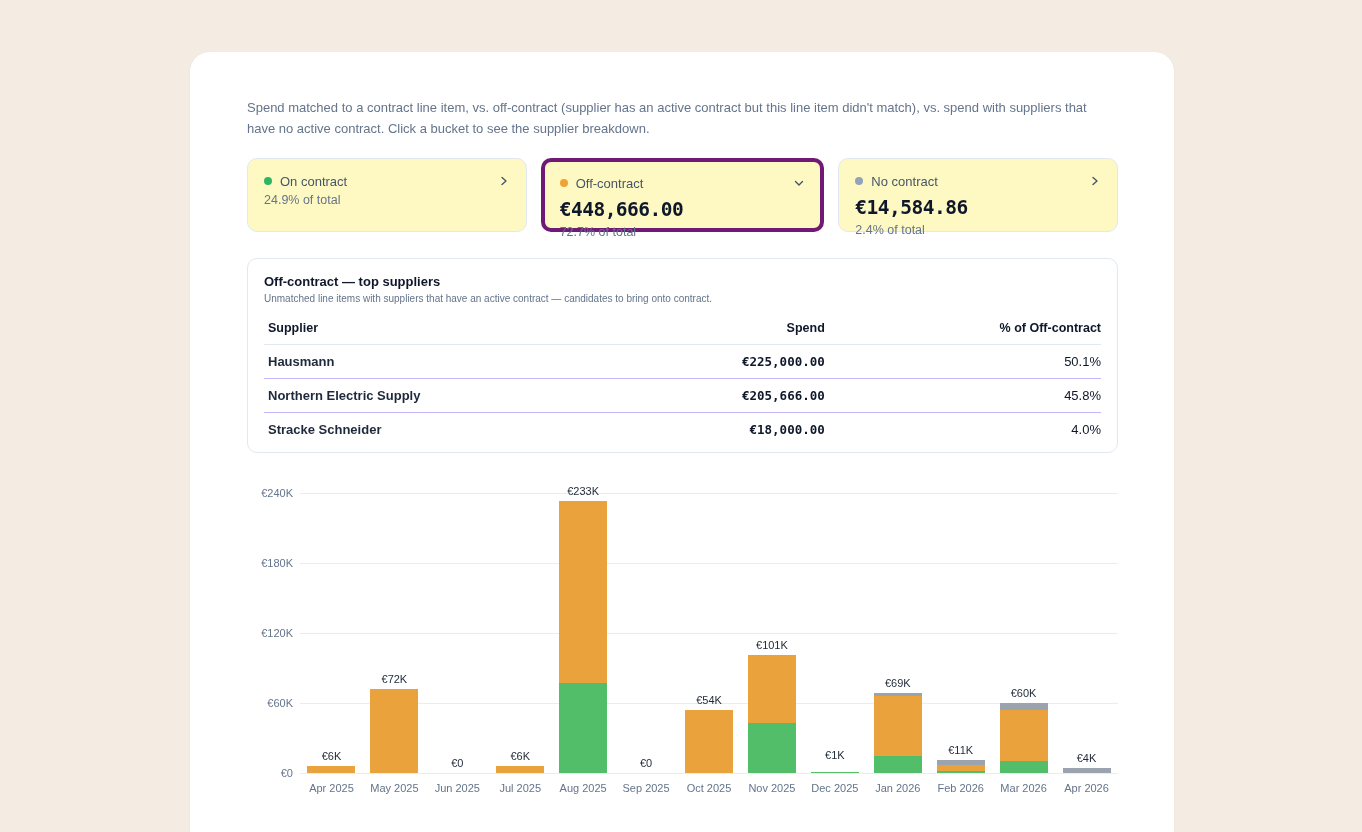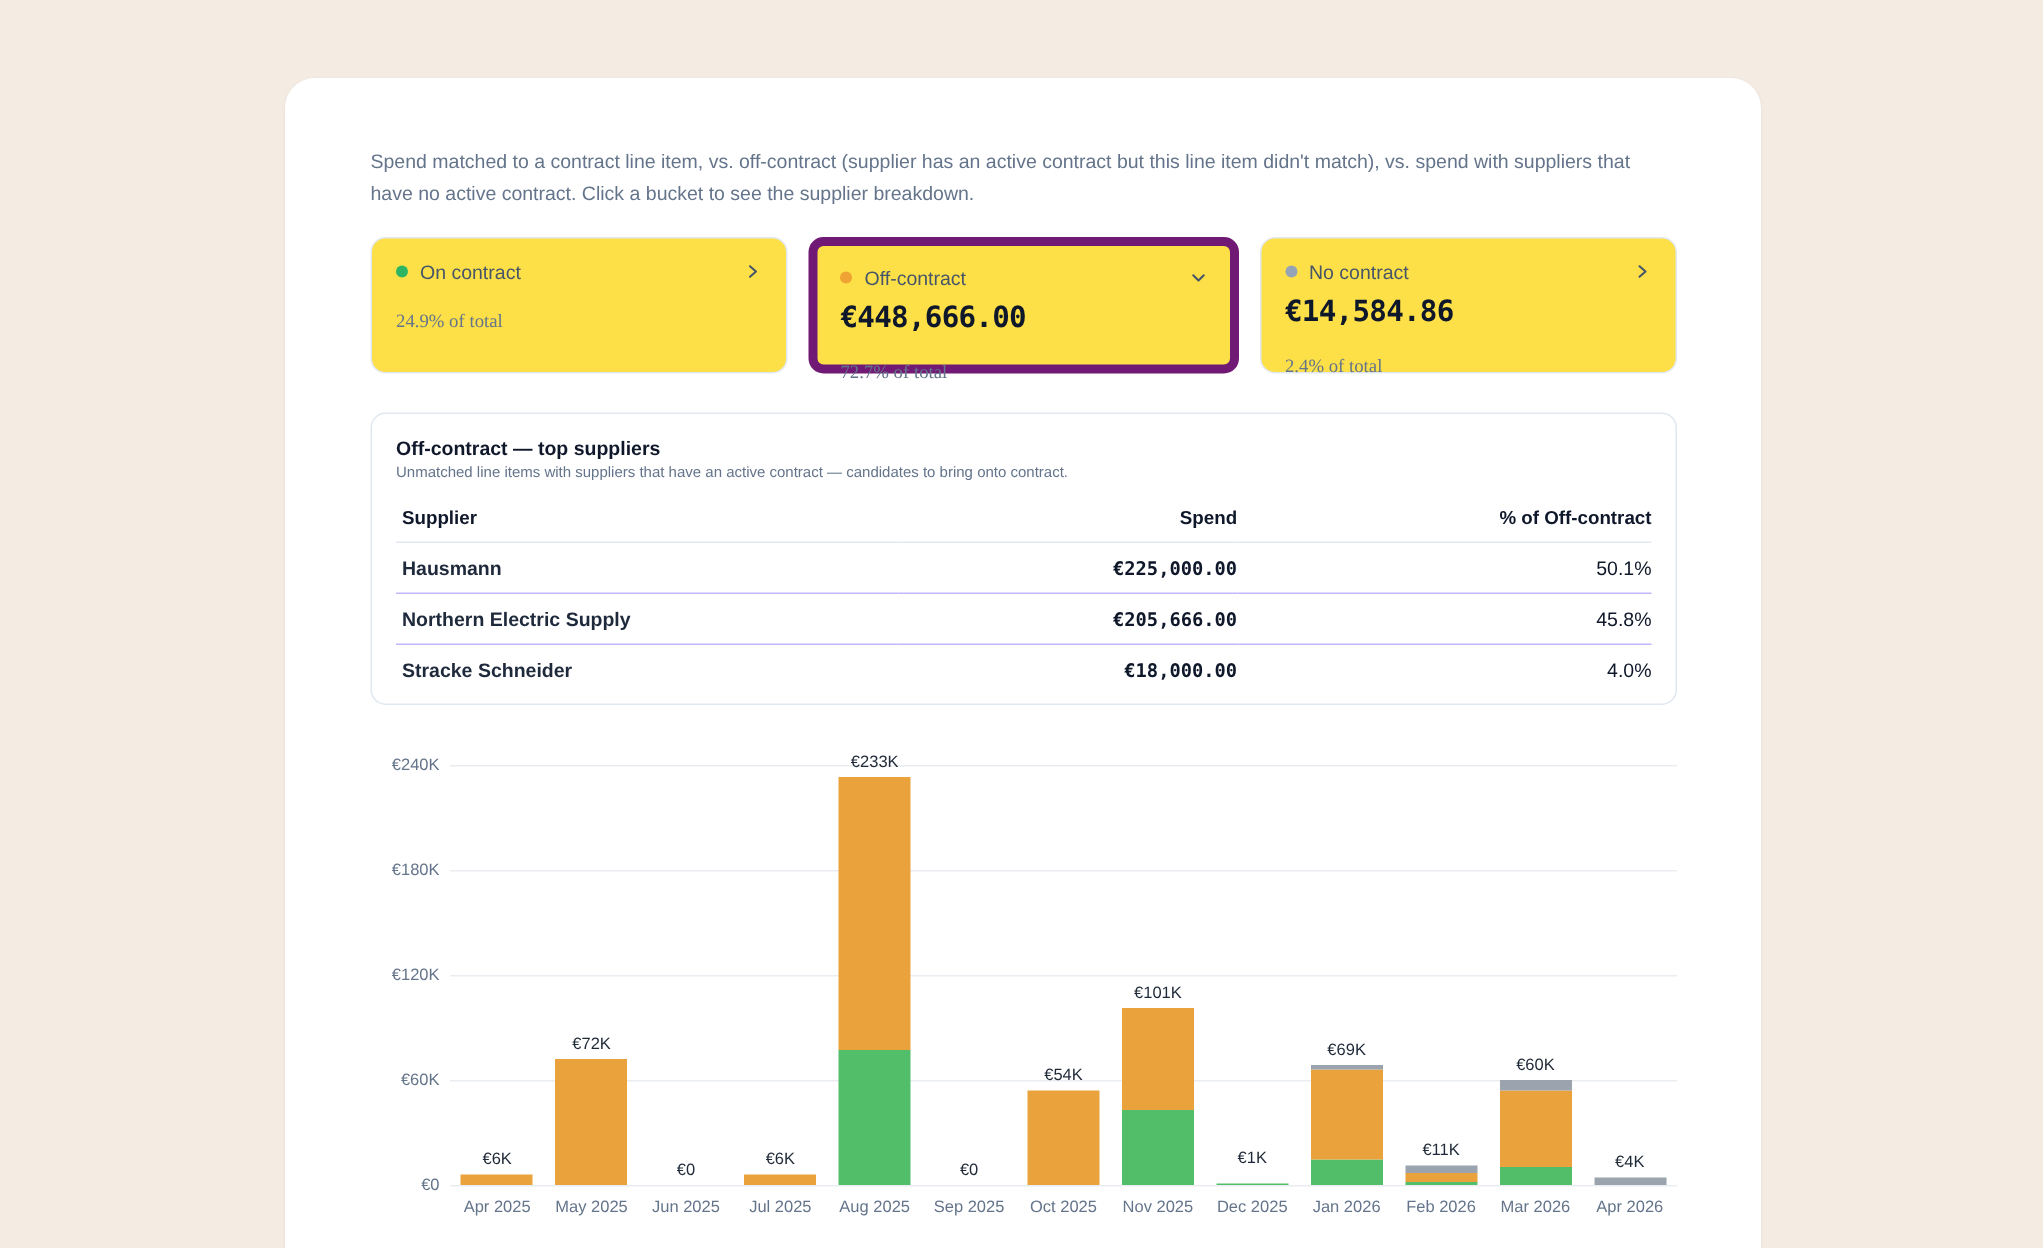--- a/index.html
+++ b/index.html
@@ -15,34 +15,34 @@
     background:#FFFFFF; border-radius:20px;
     box-shadow:0 1px 3px rgba(15,23,42,0.05);
     padding:38px 56px 0 57px;
   }
   .page-title { font-size:17.5px; font-weight:700; color:#0F172A; line-height:22px; letter-spacing:.1px; }
   .page-desc  { margin-top:8px; font-size:13px; line-height:20.5px; color:#64748B; max-width:860px; }
 
   
   .cards-row { display:flex; gap:14px; margin-top:19px; }
   .card {
-    flex:1; height:91px; background:#fde047;
+    flex:1; height:74px; background:#fef9c3;
     border:1px solid #E2E8F0; border-radius:10px;
     padding:14px 16px; cursor:pointer; position:relative;
   }
-  .card.selected { border:6px solid #701a75; padding:13px 15px; }
+  .card.selected { border:4px solid #701a75; padding:13px 15px; }
   .card-top { display:flex; align-items:center; gap:8px; height:16px; }
   .dot { width:8px; height:8px; border-radius:50%; flex:0 0 auto; }
   .card-label { font-size:13px; color:#475569; flex:1 1 auto; }
   .chev { flex:0 0 auto; display:flex; align-items:center; color:#475569; }
   .card-value {
     margin-top:7px; font-family:"DejaVu Sans Mono", monospace;
     font-size:19.5px; font-weight:700; color:#0F172A; letter-spacing:-0.5px;
   }
-  .card-sub { margin-top:18px; font-size:12.5px; color:#64748B;font-family:Liberation Serif, serif; }
+  .card-sub { margin-top:4px; font-size:12.5px; color:#64748B; }
 
   
   .breakdown {
     margin-top:26px; border:1px solid #E2E8F0; border-radius:10px;
     padding:15px 16px 6px 16px; min-height:185px;
   }
   .bd-title { font-size:13px; font-weight:700; color:#0F172A; }
   .bd-sub   { margin-top:4px; font-size:10px; color:#64748B; }
   table.bd-table { width:100%; border-collapse:collapse; margin-top:10px; }
   .bd-table th {

